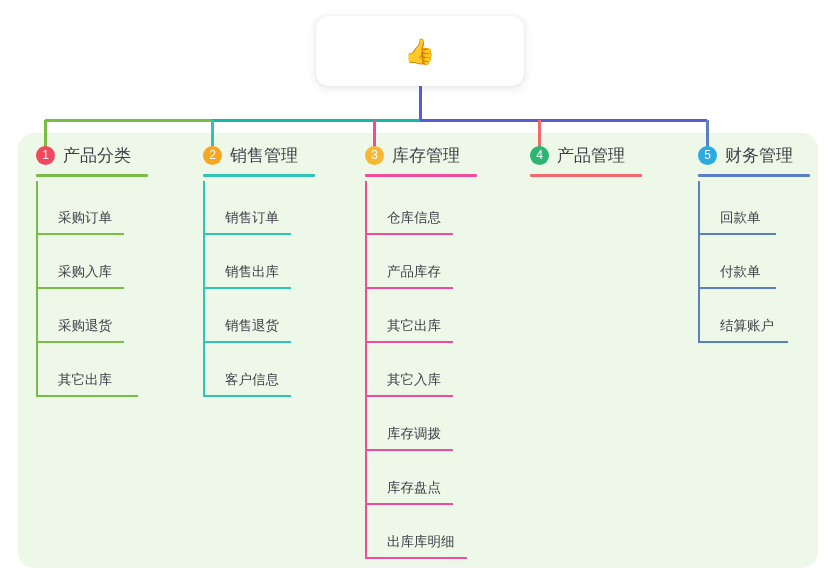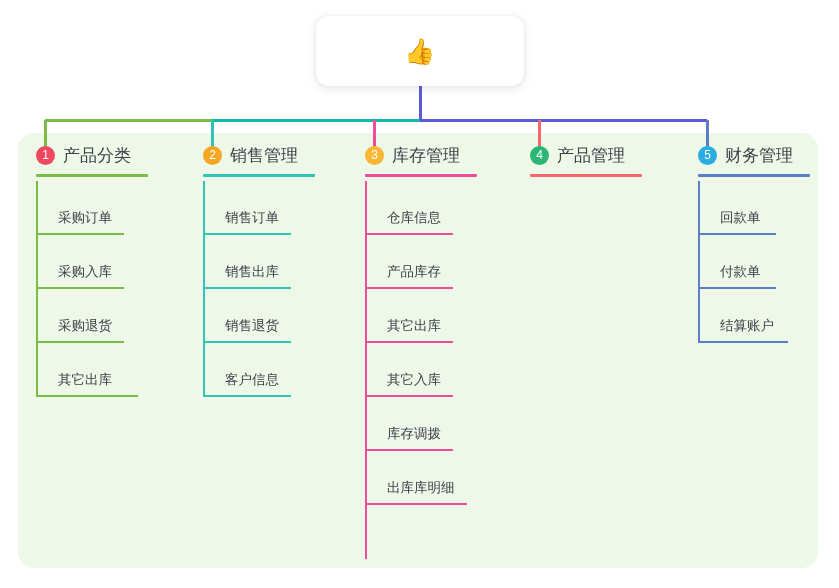--- a/index.html
+++ b/index.html
@@ -236,20 +236,24 @@
       </div>
       <div class="leaf">
         <span class="leaf-label">其它入库</span>
         <span class="leaf-rule" style="background: rgb(239, 77, 154); width: 88px;"></span>
       </div>
       <div class="leaf">
         <span class="leaf-label">库存调拨</span>
         <span class="leaf-rule" style="background: rgb(239, 77, 154); width: 88px;"></span>
       </div>
       <div class="leaf">
+        <span class="leaf-label">库存盘点</span>
+        <span class="leaf-rule" style="background: rgb(239, 77, 154); width: 88px;"></span>
+      </div>
+      <div class="leaf">
         <span class="leaf-label">出库库明细</span>
         <span class="leaf-rule" style="background: rgb(239, 77, 154); width: 102px;"></span>
       </div>
     </div>
   </div>
 
   <div class="column" style="left:530px;width:160px;">
     <div class="col-head">
       <span class="badge" style="background: rgb(43, 182, 115);">4</span>
       <span class="col-title">产品管理</span>

